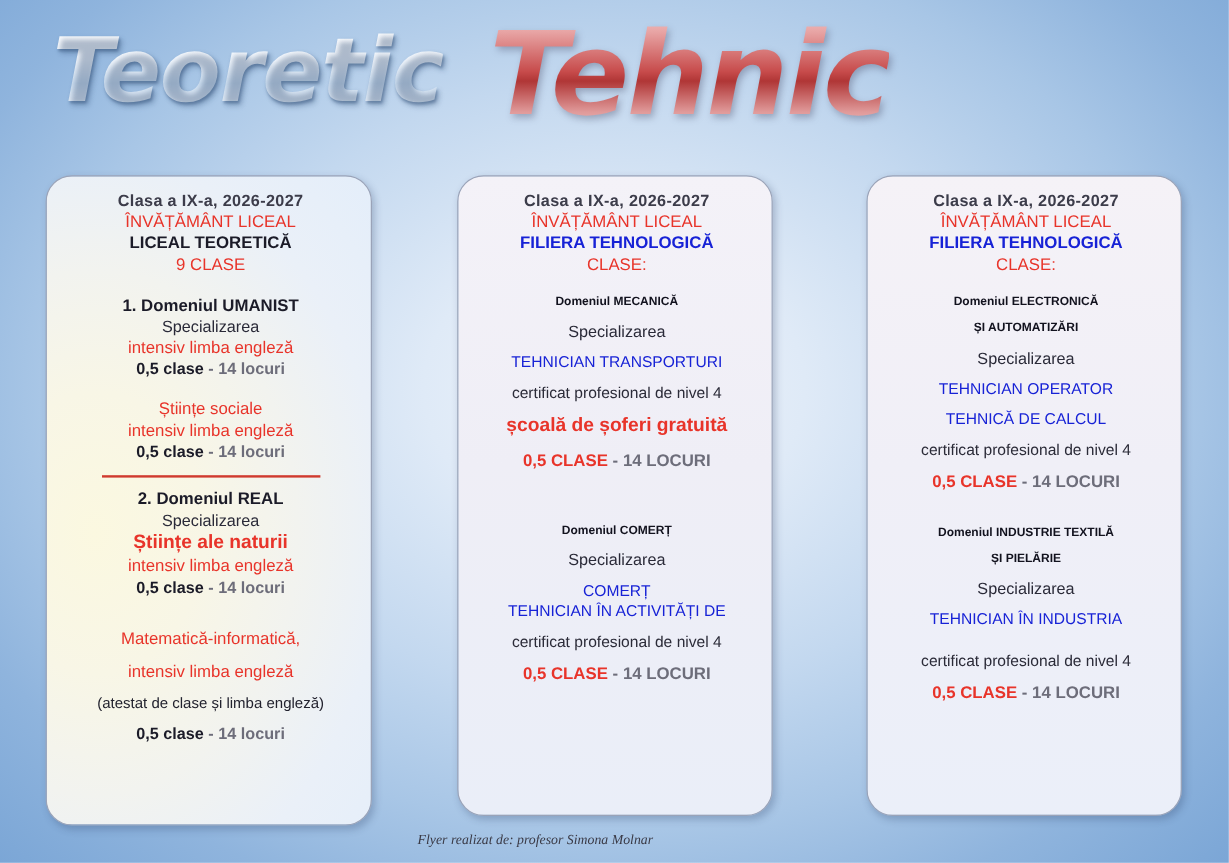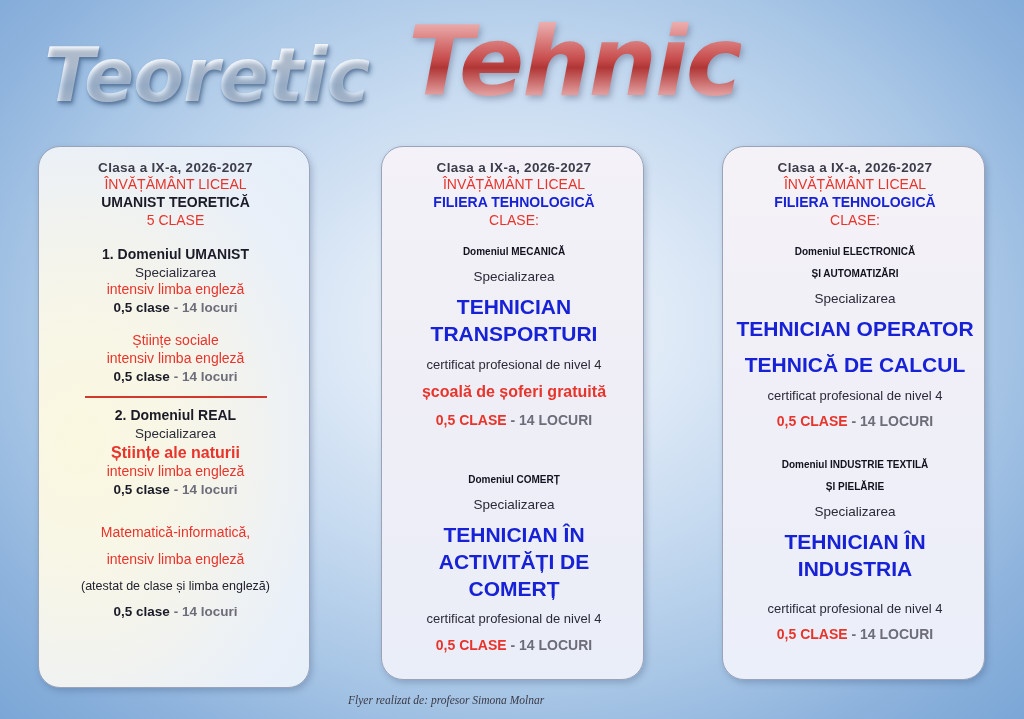--- a/index.html
+++ b/index.html
@@ -32,21 +32,20 @@
     font-style: italic;
     font-size: 74px;
     letter-spacing: -1px;
     color: #f7fbff;
     background: linear-gradient(180deg, #ffffff 0%, #f2f7fd 40%, #cfe0f2 62%, #ffffff 100%);
     -webkit-background-clip: text;
     background-clip: text;
     -webkit-text-fill-color: transparent;
     text-shadow: 2px 3px 4px rgba(40,70,110,0.35);
     filter: drop-shadow(1px 2px 1px rgba(60,90,130,0.45));
-    margin-top: 16px;
   }
   .h-tehnic {
     position: absolute;
     left: 408px;
     top: 6px;
     font-family: "DejaVu Sans", sans-serif;
     font-weight: bold;
     font-style: italic;
     font-size: 96px;
     letter-spacing: -2px;
@@ -110,22 +109,22 @@
     font-size: 14px;
     font-weight: bold;
     color: #1b1b28;
   }
   .t-blue {
     font-size: 14px;
     font-weight: bold;
     color: #1722d6;
   }
   .t-bigblue {
-    font-size: 21px;
-    font-weight: bold;
+    font-size: 13px;
+    font-weight: normal;
     color: #1722d6;
   }
   .t-bigred {
     font-size: 16px;
     font-weight: bold;
     color: #e8342a;
   }
   .t-plain {
     font-size: 13.5px;
     color: #2a2a38;
@@ -177,22 +176,22 @@
 <body>
 
 <div class="headings">
   <div class="h-teoretic">Teoretic</div>
   <div class="h-tehnic">Tehnic</div>
 </div>
 
 <div class="card" id="card-teoretic">
   <p class="ln t-class">Clasa  a IX-a,  2026-2027</p>
   <p class="ln t-red">ÎNVĂȚĂMÂNT LICEAL</p>
-  <p class="ln t-dark">UMANIST   TEORETICĂ</p>
-  <p class="ln t-red">5 CLASE</p>
+  <p class="ln t-dark">LICEAL   TEORETICĂ</p>
+  <p class="ln t-red">9 CLASE</p>
 
   <div class="sp-2"></div>
 
   <p class="ln t-dark">1. Domeniul UMANIST</p>
   <p class="ln t-plain">Specializarea</p>
   <p class="ln t-red">intensiv limba engleză</p>
   <p class="ln t-mix"><span>0,5 clase</span><span class="grey"> - </span><span class="grey">14 locuri</span></p>
 
   <div class="sp-2"></div>
 
@@ -238,22 +237,22 @@
   <p class="ln t-bigred">școală de șoferi gratuită</p>
   <div class="sp-1"></div>
   <p class="ln t-locuri-red"><span>0,5 CLASE</span><span class="grey"> - </span><span class="grey">14 LOCURI</span></p>
 
   <div style="height:44px"></div>
 
   <p class="ln t-dom">Domeniul COMERȚ</p>
   <div class="sp-1"></div>
   <p class="ln t-plain">Specializarea</p>
   <div class="sp-1"></div>
+  <p class="ln t-bigblue">COMERȚ</p>
   <p class="ln t-bigblue">TEHNICIAN  ÎN ACTIVITĂȚI DE</p>
-  <p class="ln t-bigblue">COMERȚ</p>
   <div class="sp-1"></div>
   <p class="ln t-cert">certificat profesional de nivel 4</p>
   <div class="sp-1"></div>
   <p class="ln t-locuri-red"><span>0,5 CLASE</span><span class="grey"> - </span><span class="grey">14 LOCURI</span></p>
 </div>
 
 <div class="card" id="card-electronica">
   <p class="ln t-class">Clasa  a IX-a,  2026-2027</p>
   <p class="ln t-red">ÎNVĂȚĂMÂNT LICEAL</p>
   <p class="ln t-blue">FILIERA TEHNOLOGICĂ</p>

